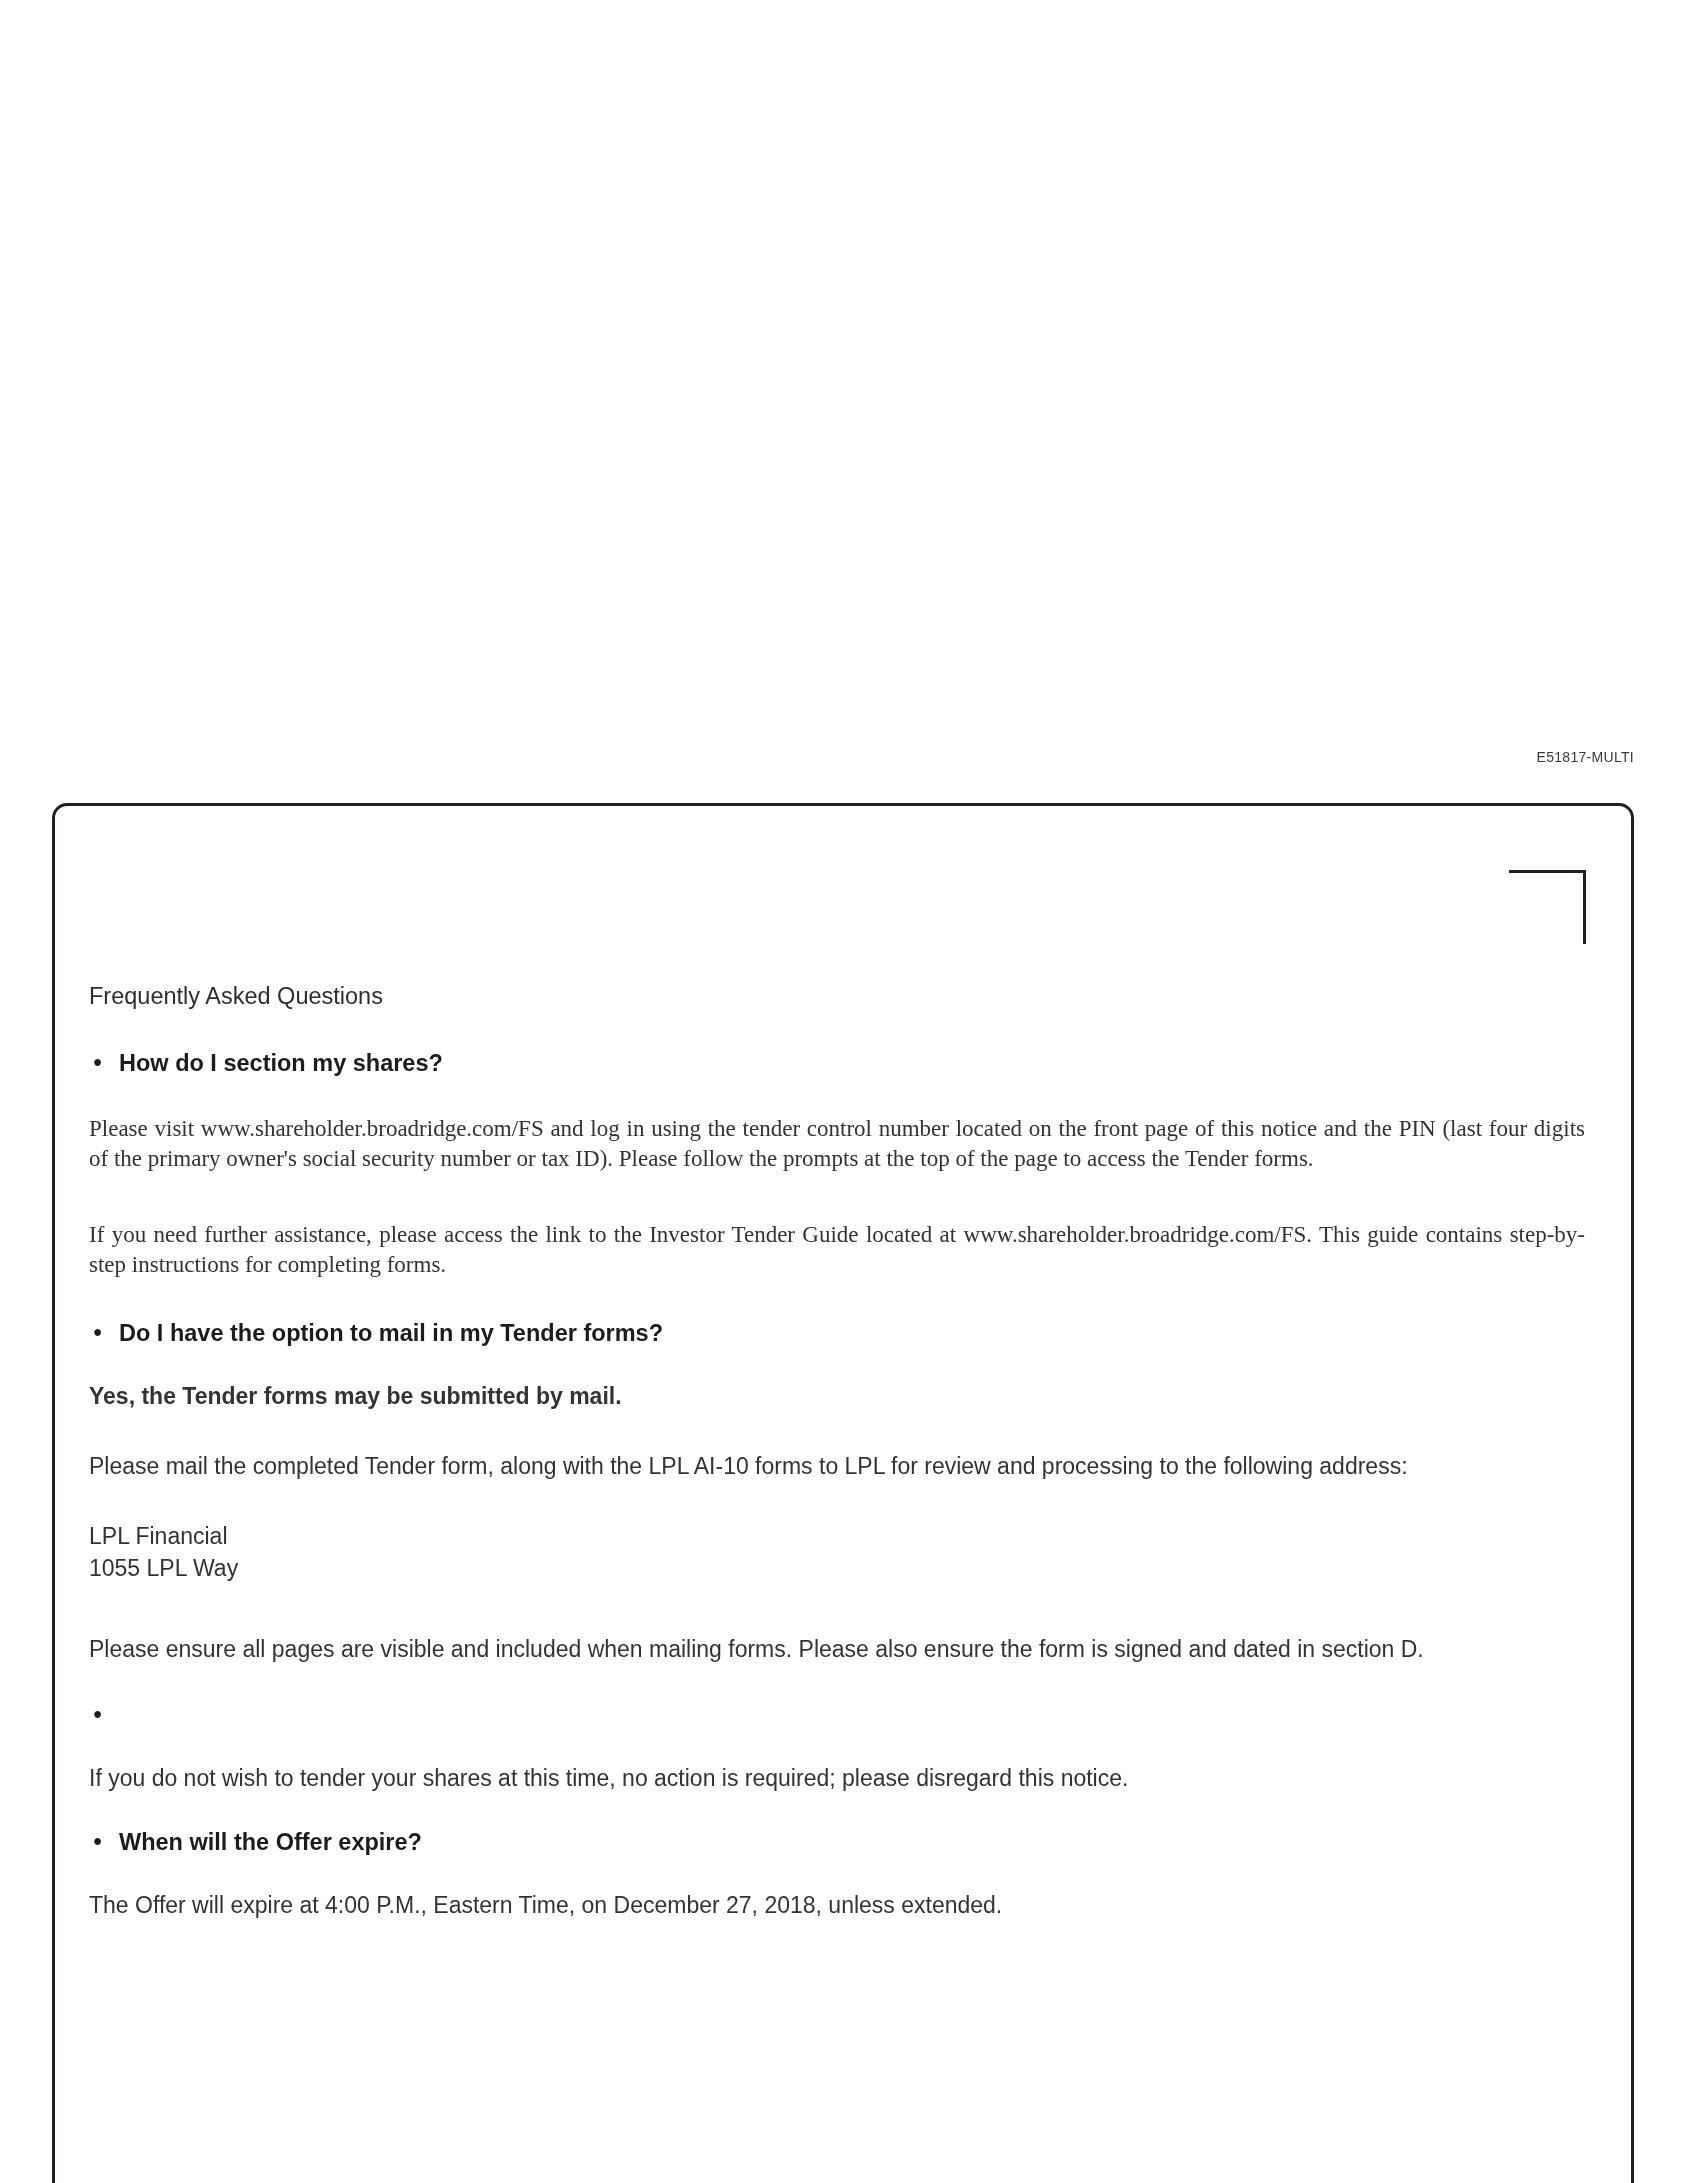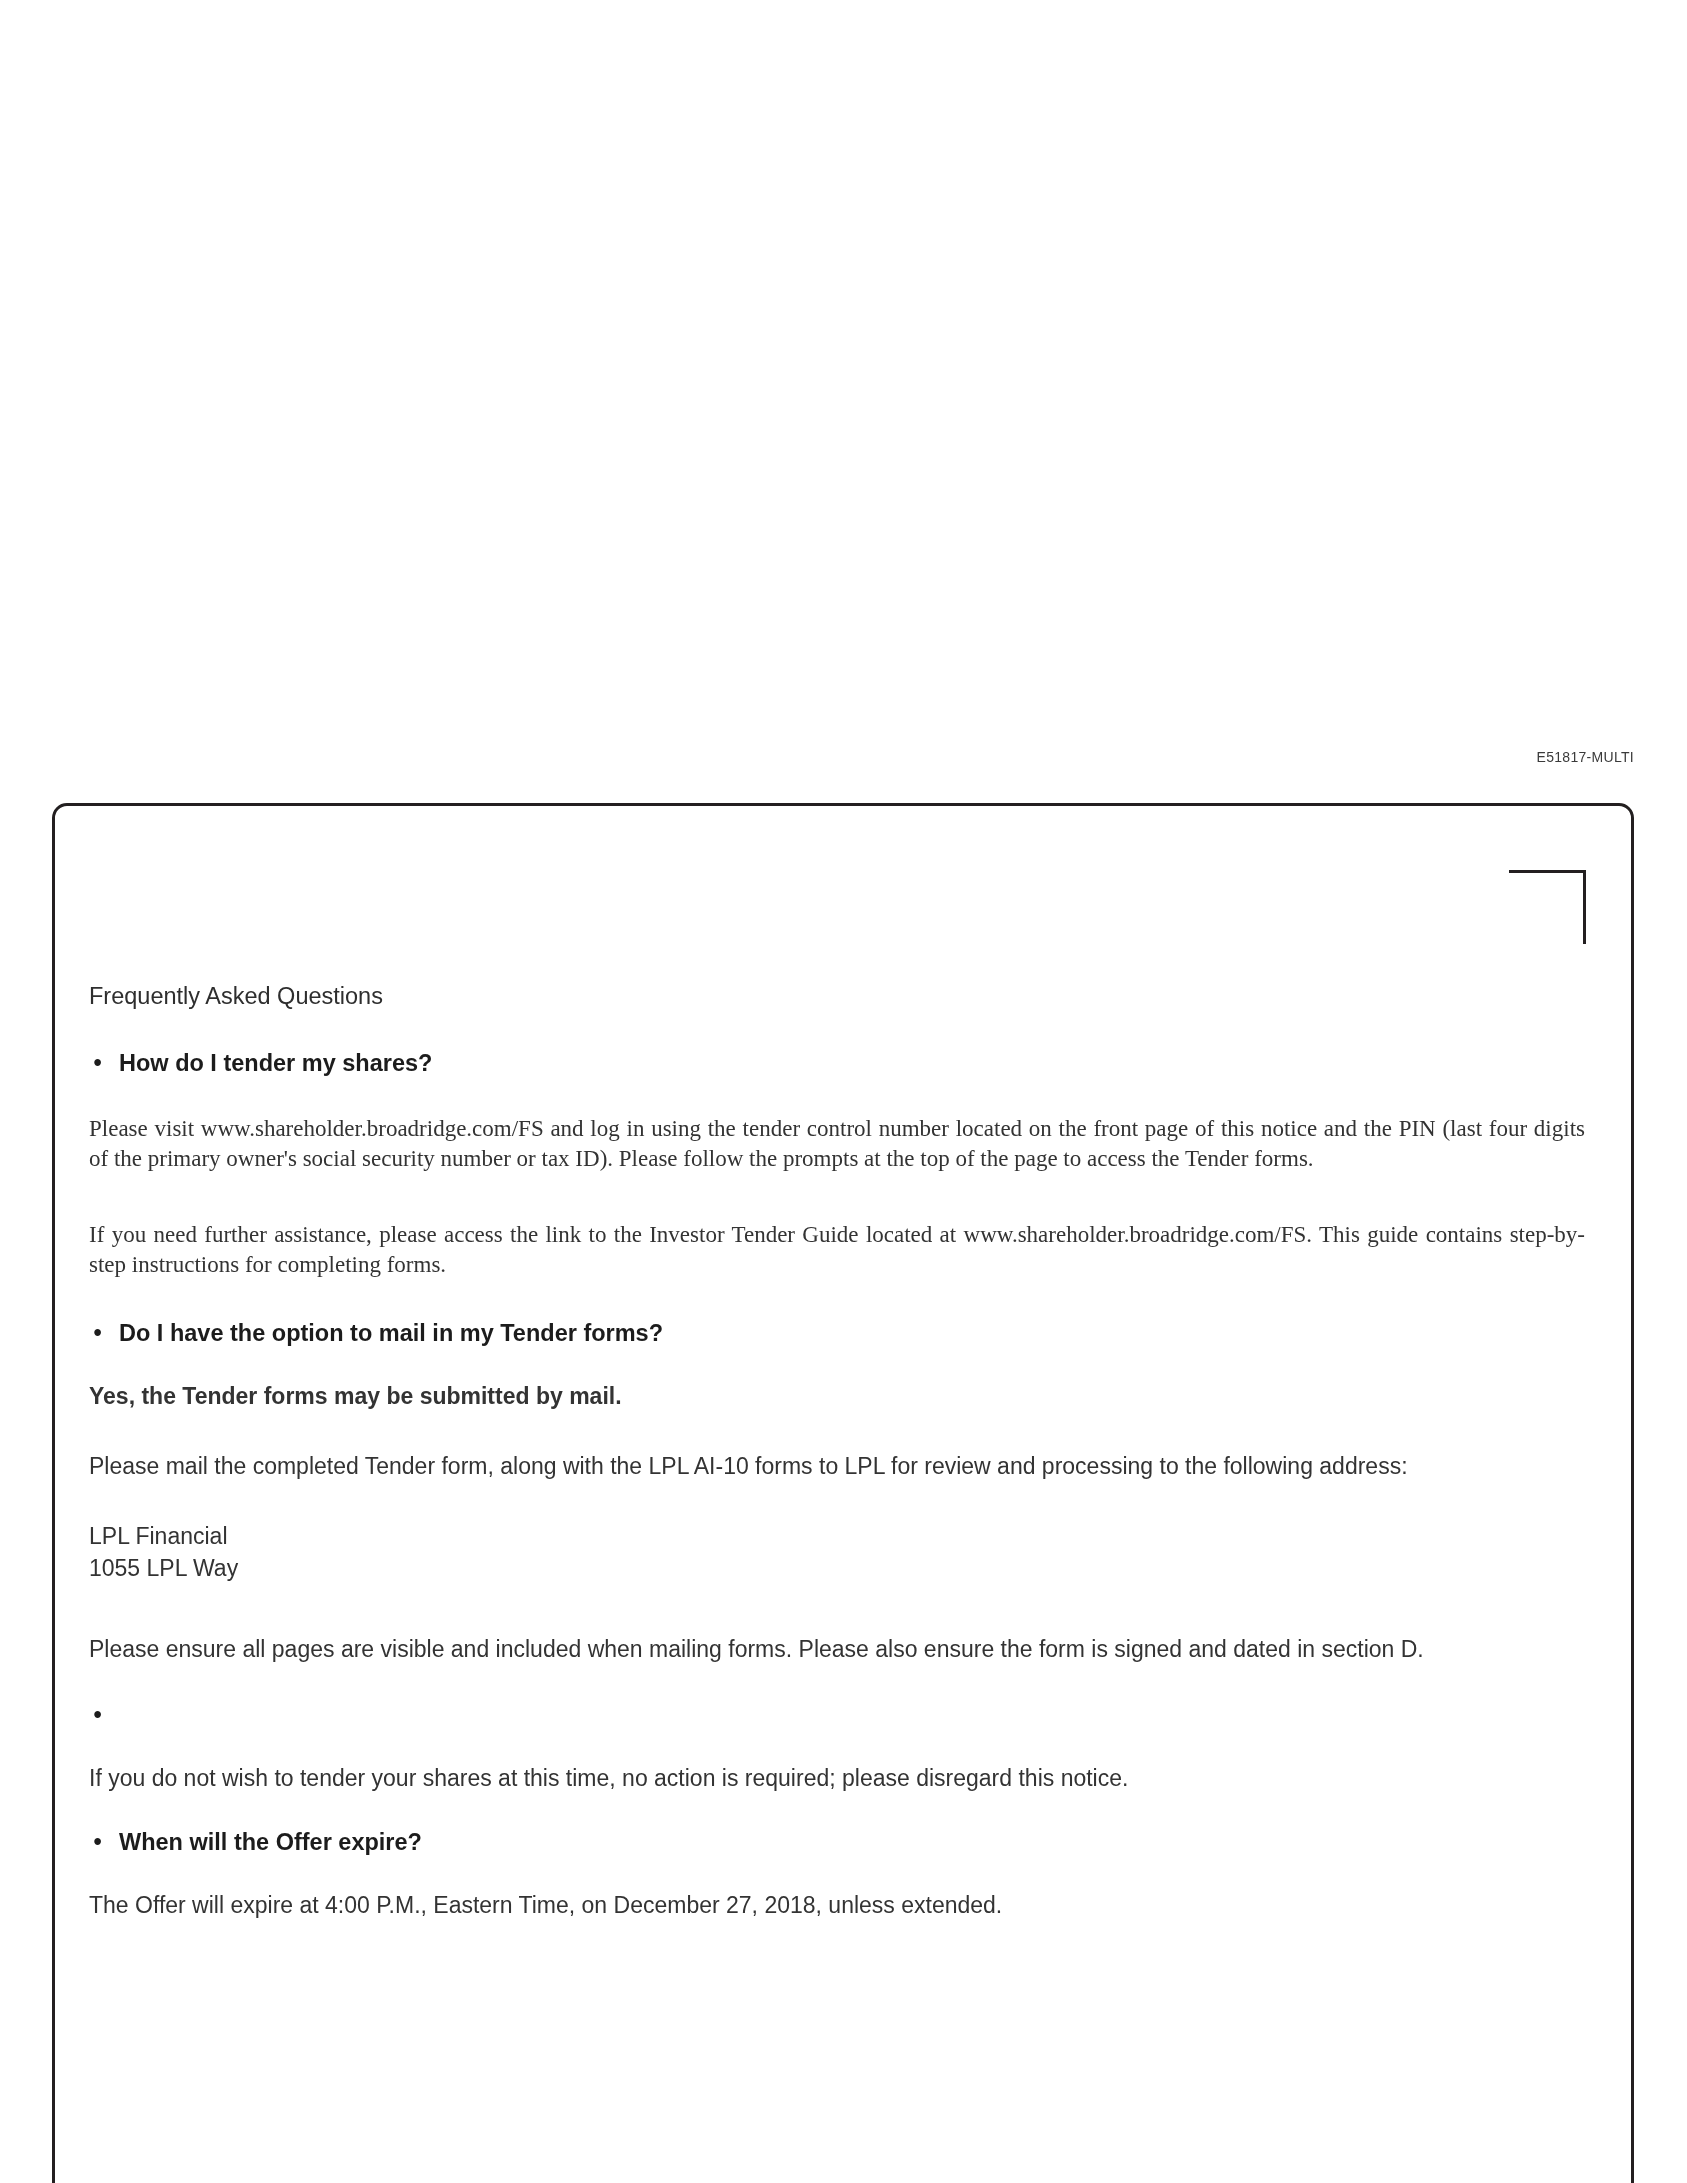--- a/index.html
+++ b/index.html
@@ -74,21 +74,21 @@
 <div class="faq-box">
 
   <div class="corner-mark"></div>
 
   <div class="content">
 
     <div class="faq-title">Frequently Asked Questions</div>
 
     <div class="bullet mb62">
       <span class="dot">•</span>
-      <span>How do I tender my shares?</span>
+      <span>How do I section my shares?</span>
     </div>
 
     <p class="para justify mb80">Please visit www.shareholder.broadridge.com/FS and log in using the tender control number located on the front page of this notice and the PIN (last four digits of the primary owner's social security number or tax ID). Please follow the prompts at the top of the page to access the Tender forms.</p>
 
     <p class="para justify mb66">If you need further assistance, please access the link to the Investor Tender Guide located at www.shareholder.broadridge.com/FS. This guide contains step-by-step instructions for completing forms.</p>
 
     <div class="bullet">
       <span class="dot">•</span>
       <span>Do I have the option to mail in my Tender forms?</span>
     </div>

